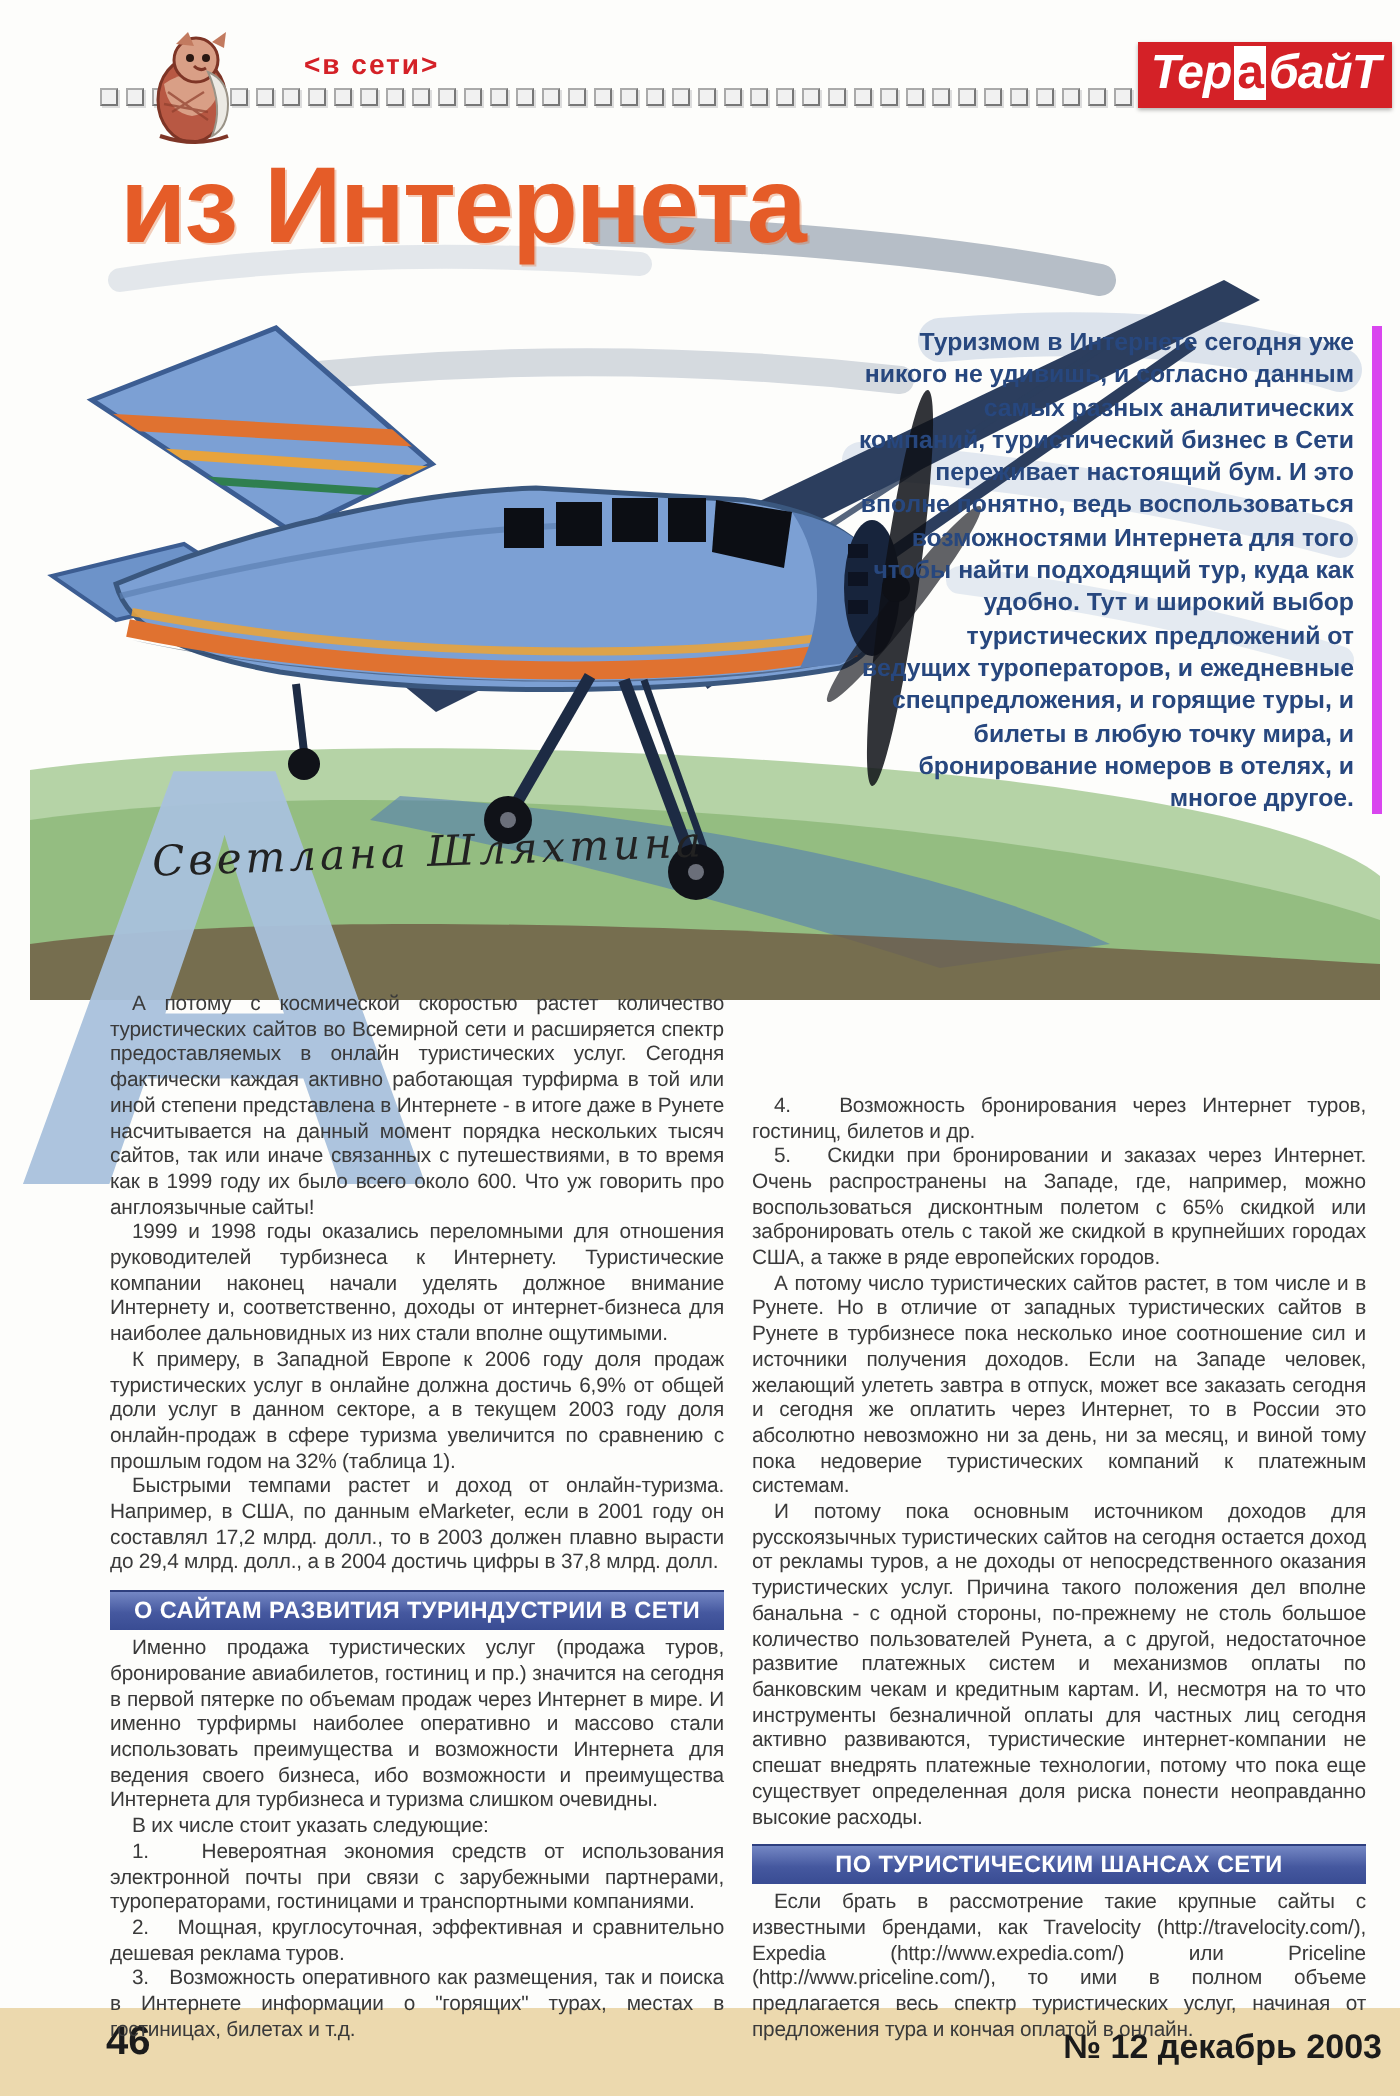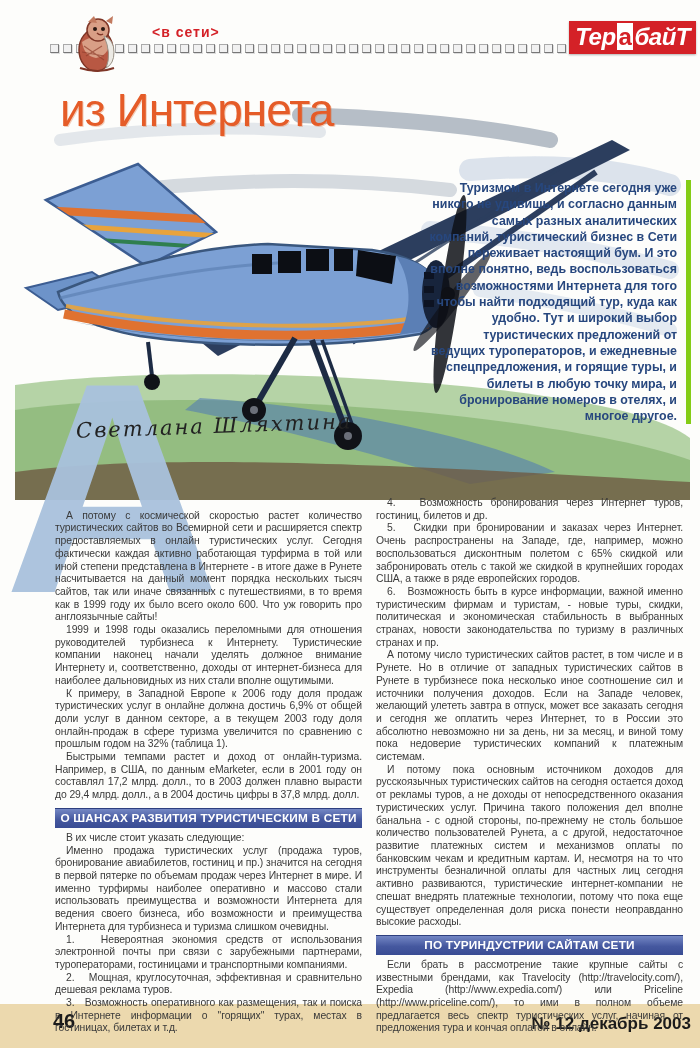--- a/index.html
+++ b/index.html
@@ -15,27 +15,27 @@
       color:var(--accent-red);letter-spacing:1px;z-index:3;text-align:center;}
   .logo{position:absolute;right:4px;top:21px;background:var(--accent-red);color:#fff;
       font-weight:bold;font-size:24px;font-style:italic;padding:2px 6px 3px;z-index:3;
       letter-spacing:-0.5px;box-shadow:0 1px 2px rgba(0,0,0,.3);}
   .logo .accent{background:#fff;color:var(--accent-red);padding:0 2px;margin:0 1px;font-style:normal;}
 
   
   .title{position:absolute;left:60px;top:76px;z-index:4;line-height:1;}
   .t1{display:block;font-size:55px;font-weight:bold;color:var(--title-blue);letter-spacing:-2px;
       text-shadow:1px 1px 0 rgba(80,110,170,.35);}
-  .t2{display:block;font-size:46px;font-weight:normal;color:var(--title-orange);margin-top:11px;
+  .t2{display:block;font-size:54px;font-weight:bold;color:var(--title-orange);
       letter-spacing:-1px;text-shadow:1px 1px 0 rgba(220,100,40,.3);}
 
   
-  .lead{position:absolute;top:180px;right:9px;width:250px;z-index:4;text-align:right;
+  .lead{position:absolute;top:163px;right:9px;width:250px;z-index:4;text-align:right;
       font-weight:bold;font-size:12.4px;line-height:16.3px;color:var(--lead-blue);
-      padding-right:9px;border-right:5px solid #84cc16;}
+      padding-right:9px;border-right:5px solid #d946ef;}
 
   .author{position:absolute;left:76px;top:414px;z-index:5;font-family:"DejaVu Serif",serif;
       font-style:italic;font-size:21px;color:#222;transform:rotate(-2deg);letter-spacing:2px;}
 
   .watermark{position:absolute;left:4px;top:368px;z-index:1;font-size:300px;font-weight:bold;
       color:#a9c2dd;line-height:.8;opacity:.95;}
 
   
   .illustration{position:absolute;left:0;top:80px;width:700px;height:420px;z-index:0;}
 
@@ -196,34 +196,33 @@
   <div class="lead">Туризмом в Интернете сегодня уже никого не удивишь, и согласно данным самых разных аналитических компаний, туристический бизнес в Сети переживает настоящий бум. И это вполне понятно, ведь воспользоваться возможностями Интернета для того чтобы найти подходящий тур, куда как удобно. Тут и широкий выбор туристических предложений от ведущих туроператоров, и ежедневные спецпредложения, и горящие туры, и билеты в любую точку мира, и бронирование номеров в отелях, и многое другое.</div>
 
   <div class="author">Светлана Шляхтина</div>
 
   <main class="columns">
     <div class="col">
       <p>А потому с космической скоростью растет количество туристических сайтов во Всемирной сети и расширяется спектр предоставляемых в онлайн туристических услуг. Сегодня фактически каждая активно работающая турфирма в той или иной степени представлена в Интернете - в итоге даже в Рунете насчитывается на данный момент порядка нескольких тысяч сайтов, так или иначе связанных с путешествиями, в то время как в 1999 году их было всего около 600. Что уж говорить про англоязычные сайты!</p>
       <p>1999 и 1998 годы оказались переломными для отношения руководителей турбизнеса к Интернету. Туристические компании наконец начали уделять должное внимание Интернету и, соответственно, доходы от интернет-бизнеса для наиболее дальновидных из них стали вполне ощутимыми.</p>
       <p>К примеру, в Западной Европе к 2006 году доля продаж туристических услуг в онлайне должна достичь 6,9% от общей доли услуг в данном секторе, а в текущем 2003 году доля онлайн-продаж в сфере туризма увеличится по сравнению с прошлым годом на 32% (таблица 1).</p>
       <p>Быстрыми темпами растет и доход от онлайн-туризма. Например, в США, по данным eMarketer, если в 2001 году он составлял 17,2 млрд. долл., то в 2003 должен плавно вырасти до 29,4 млрд. долл., а в 2004 достичь цифры в 37,8 млрд. долл.</p>
-      <div class="bar">О ШАНСАХ РАЗВИТИЯ ТУРИСТИЧЕСКИМ В СЕТИ</div>
+      <div class="bar">О САЙТАМ РАЗВИТИЯ ТУРИНДУСТРИИ В СЕТИ</div>
+      <p>Именно продажа туристических услуг (продажа туров, бронирование авиабилетов, гостиниц и пр.) значится на сегодня в первой пятерке по объемам продаж через Интернет в мире. И именно турфирмы наиболее оперативно и массово стали использовать преимущества и возможности Интернета для ведения своего бизнеса, ибо возможности и преимущества Интернета для турбизнеса и туризма слишком очевидны.</p>
       <p>В их числе стоит указать следующие:</p>
-      <p>Именно продажа туристических услуг (продажа туров, бронирование авиабилетов, гостиниц и пр.) значится на сегодня в первой пятерке по объемам продаж через Интернет в мире. И именно турфирмы наиболее оперативно и массово стали использовать преимущества и возможности Интернета для ведения своего бизнеса, ибо возможности и преимущества Интернета для турбизнеса и туризма слишком очевидны.</p>
       <p>1.&nbsp;&nbsp;&nbsp;Невероятная экономия средств от использования электронной почты при связи с зарубежными партнерами, туроператорами, гостиницами и транспортными компаниями.</p>
       <p>2.&nbsp;&nbsp;&nbsp;Мощная, круглосуточная, эффективная и сравнительно дешевая реклама туров.</p>
       <p>3.&nbsp;&nbsp;&nbsp;Возможность оперативного как размещения, так и поиска в Интернете информации о "горящих" турах, местах в гостиницах, билетах и т.д.</p>
     </div>
     <div class="col">
       <p>4.&nbsp;&nbsp;&nbsp;Возможность бронирования через Интернет туров, гостиниц, билетов и др.</p>
       <p>5.&nbsp;&nbsp;&nbsp;Скидки при бронировании и заказах через Интернет. Очень распространены на Западе, где, например, можно воспользоваться дисконтным полетом с 65% скидкой или забронировать отель с такой же скидкой в крупнейших городах США, а также в ряде европейских городов.</p>
-      <p>6.&nbsp;&nbsp;&nbsp;Возможность быть в курсе информации, важной именно туристическим фирмам и туристам, - новые туры, скидки, политическая и экономическая стабильность в выбранных странах, новости законодательства по туризму в различных странах и пр.</p>
       <p>А потому число туристических сайтов растет, в том числе и в Рунете. Но в отличие от западных туристических сайтов в Рунете в турбизнесе пока несколько иное соотношение сил и источники получения доходов. Если на Западе человек, желающий улететь завтра в отпуск, может все заказать сегодня и сегодня же оплатить через Интернет, то в России это абсолютно невозможно ни за день, ни за месяц, и виной тому пока недоверие туристических компаний к платежным системам.</p>
       <p>И потому пока основным источником доходов для русскоязычных туристических сайтов на сегодня остается доход от рекламы туров, а не доходы от непосредственного оказания туристических услуг. Причина такого положения дел вполне банальна - с одной стороны, по-прежнему не столь большое количество пользователей Рунета, а с другой, недостаточное развитие платежных систем и механизмов оплаты по банковским чекам и кредитным картам. И, несмотря на то что инструменты безналичной оплаты для частных лиц сегодня активно развиваются, туристические интернет-компании не спешат внедрять платежные технологии, потому что пока еще существует определенная доля риска понести неоправданно высокие расходы.</p>
-      <div class="bar">ПО ТУРИНДУСТРИИ САЙТАМ СЕТИ</div>
+      <div class="bar">ПО ТУРИСТИЧЕСКИМ ШАНСАХ СЕТИ</div>
       <p>Если брать в рассмотрение такие крупные сайты с известными брендами, как Travelocity (http://travelocity.com/), Expedia (http://www.expedia.com/) или Priceline (http://www.priceline.com/), то ими в полном объеме предлагается весь спектр туристических услуг, начиная от предложения тура и кончая оплатой в онлайн.</p>
     </div>
   </main>
 
   <footer class="footer">
     <span class="pageno">46</span>
     <span class="issue">№ 12 декабрь 2003</span>
   </footer>
 
 </div>

